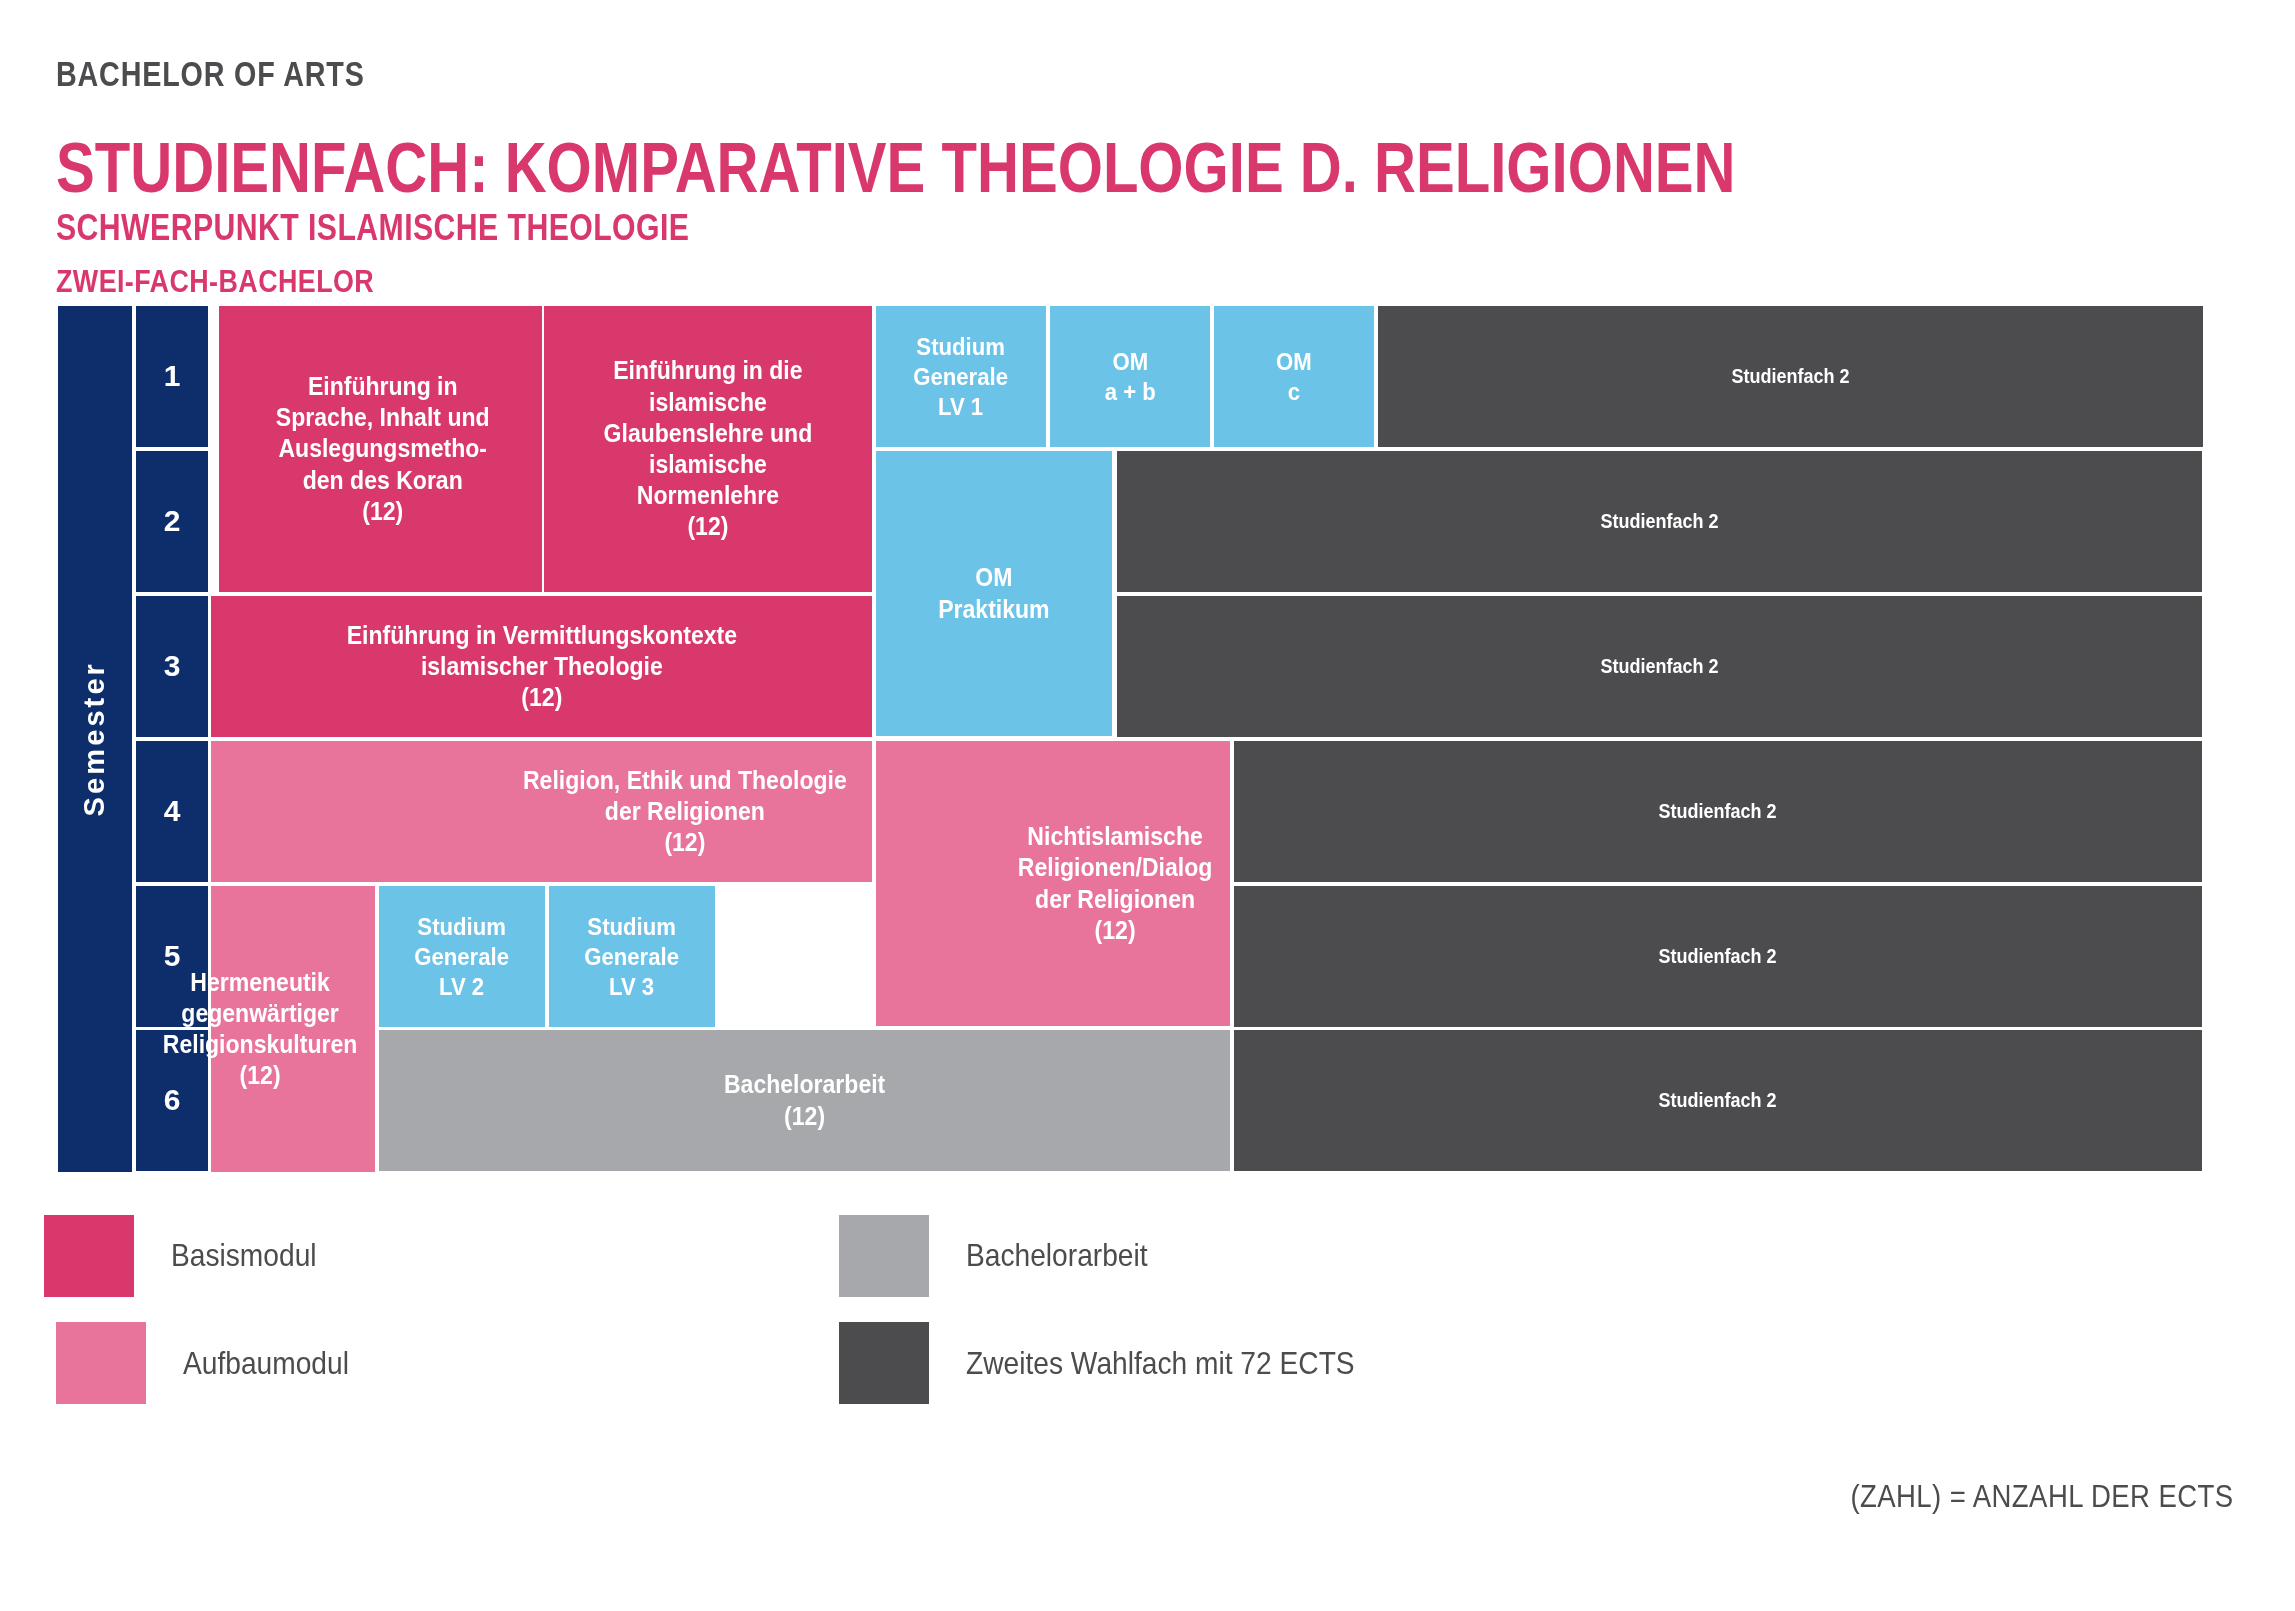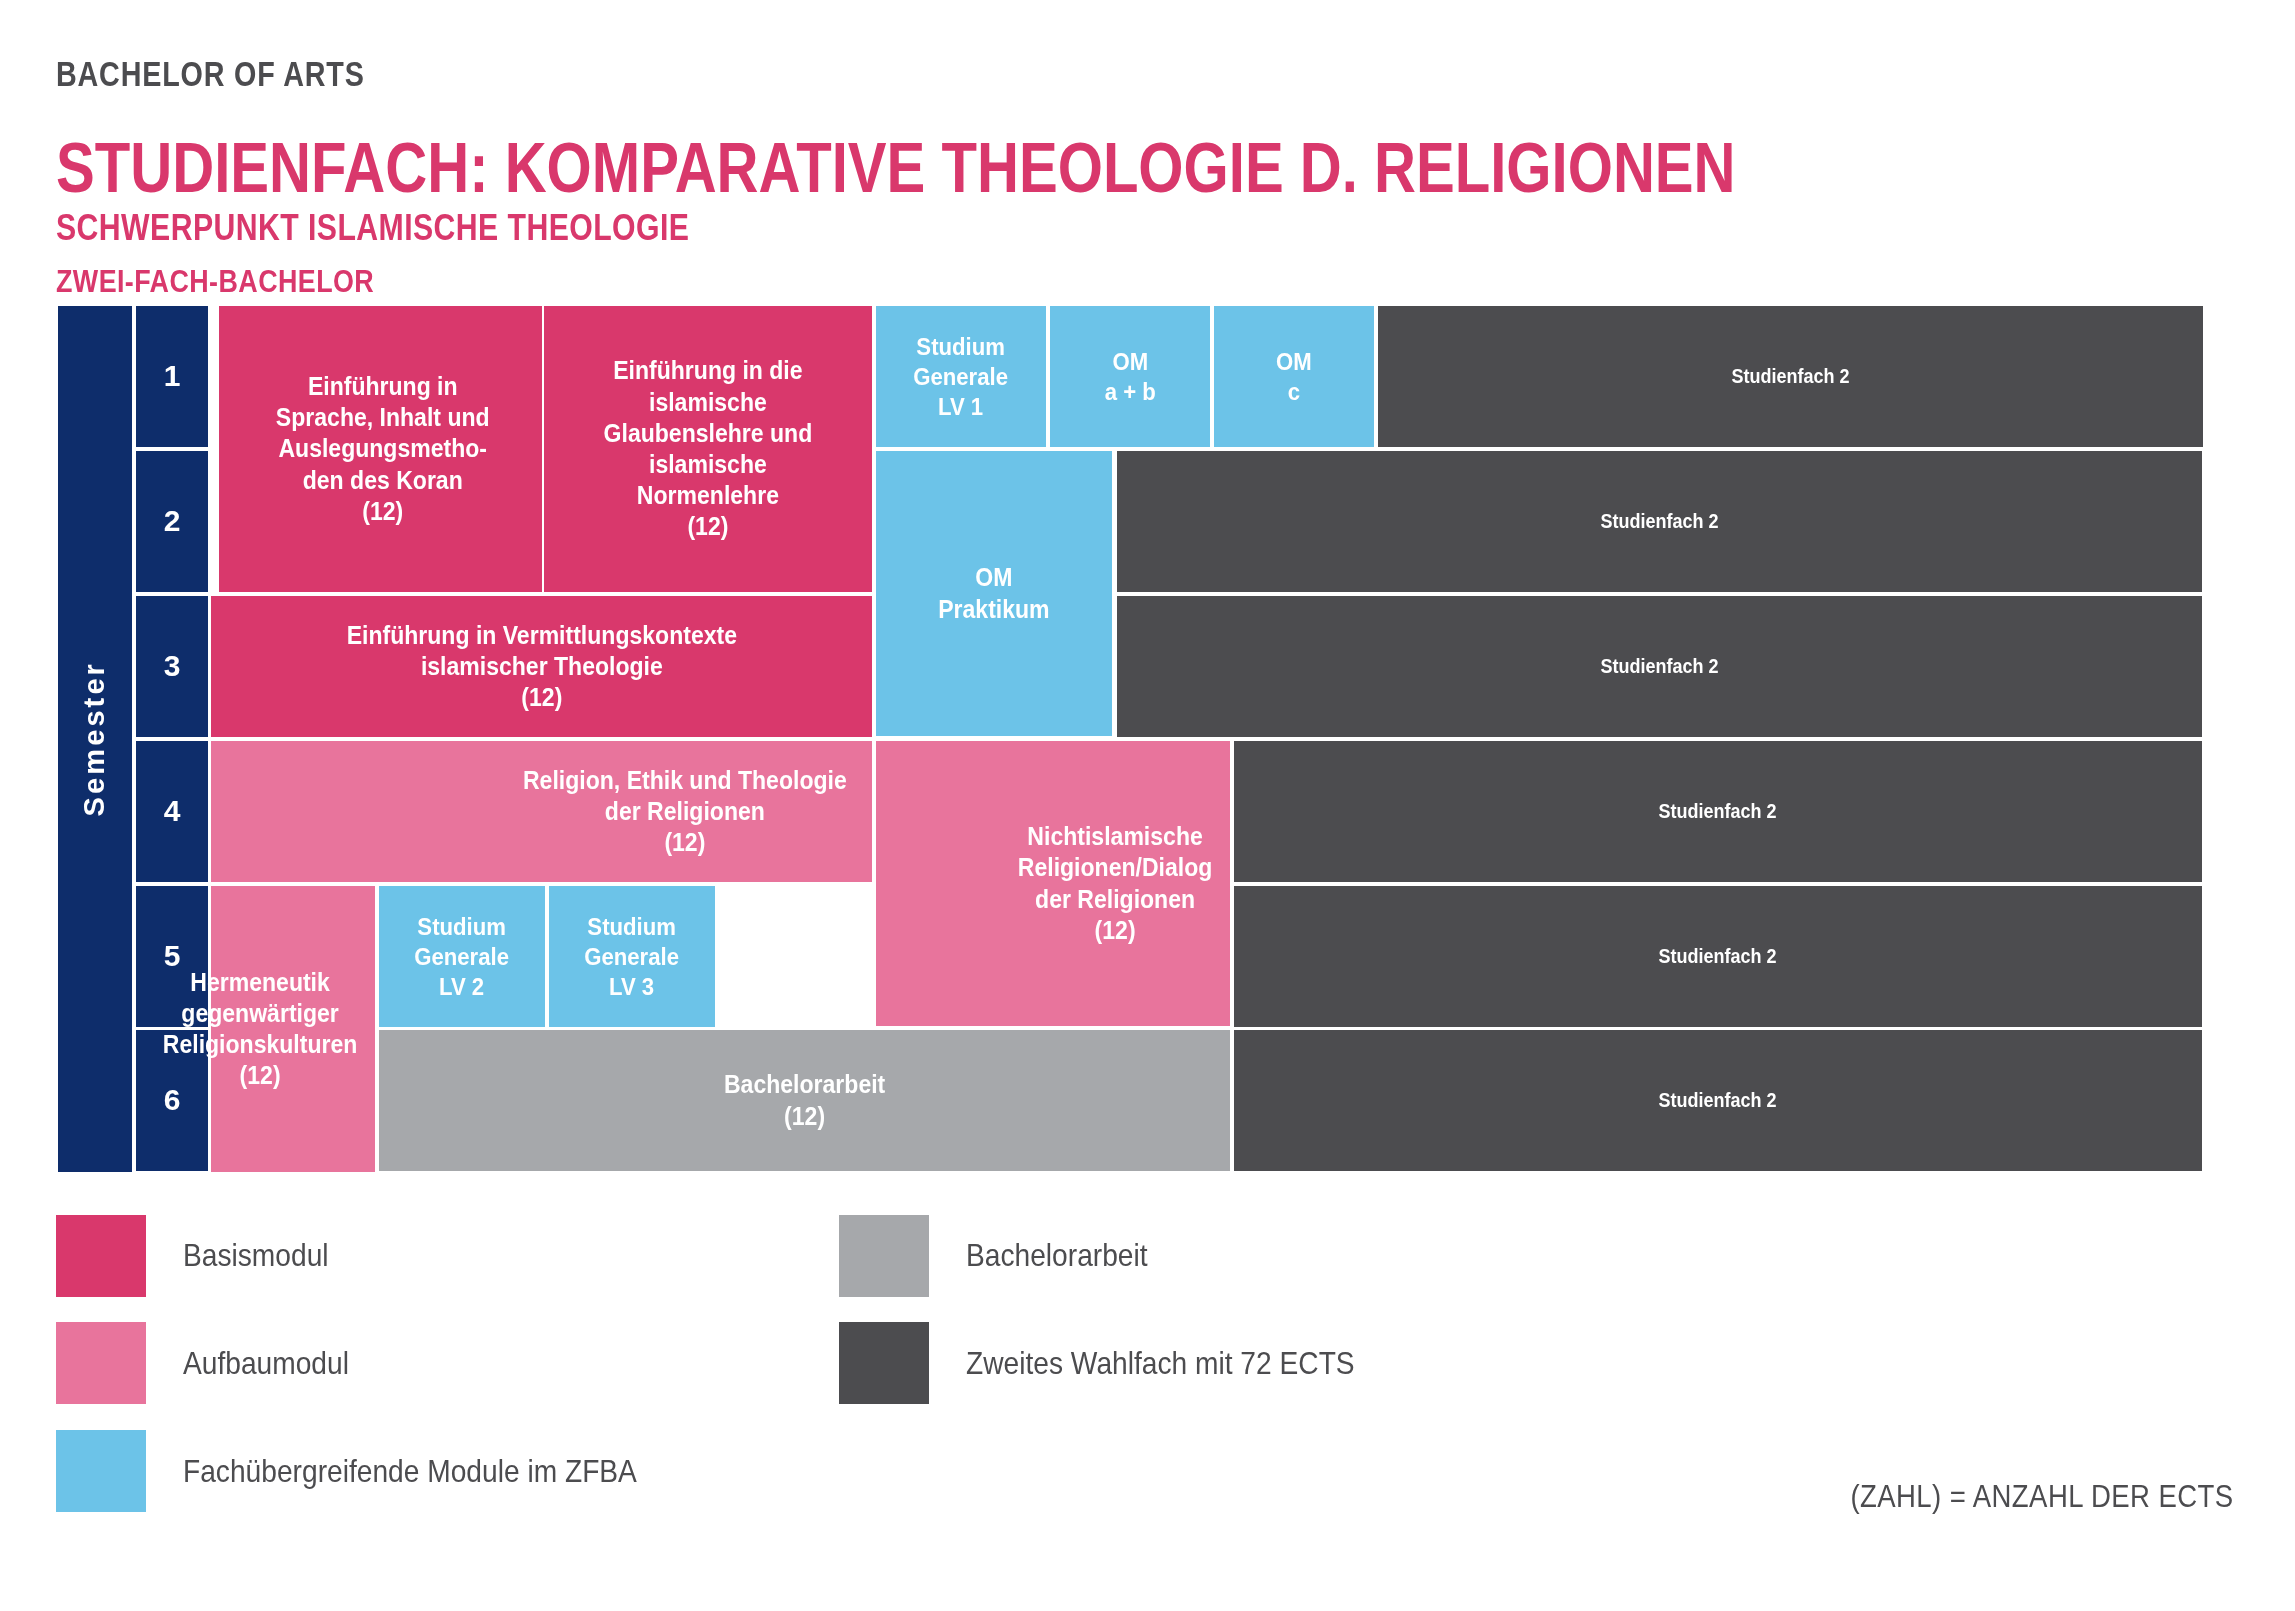--- a/index.html
+++ b/index.html
@@ -191,34 +191,30 @@
         <span class="txt">Studienfach 2</span>
       </div>
     <div class="cell c-dark sf" style="left:1176px;top:724px;width:972px;height:145px;">
         <span class="txt">Studienfach 2</span>
       </div>
 
   </div>
 
   <div class="legend">
 
-    <div class="lg-item" style="left:56px;top:12.8px;">
+    <div class="lg-item" style="left:44px;top:12.8px;">
       <span class="lg-sw" style="background:#d9386c;"></span>
       <span class="lg-tx">Basismodul</span>
     </div>
 
     <div class="lg-item" style="left:56px;top:120px;">
       <span class="lg-sw" style="background:#e8749c;"></span>
       <span class="lg-tx">Aufbaumodul</span>
     </div>
 
-    <div class="lg-item" style="left:56px;top:228px;">
-      <span class="lg-sw" style="background:#6cc3e8;"></span>
-      <span class="lg-tx">Fachübergreifende Module im ZFBA</span>
-    </div>
 
     <div class="lg-item" style="left:839px;top:12.8px;">
       <span class="lg-sw" style="background:#a6a8ab;"></span>
       <span class="lg-tx">Bachelorarbeit</span>
     </div>
 
     <div class="lg-item" style="left:839px;top:120px;">
       <span class="lg-sw" style="background:#4c4c4f;"></span>
       <span class="lg-tx">Zweites Wahlfach mit 72 ECTS</span>
     </div>

